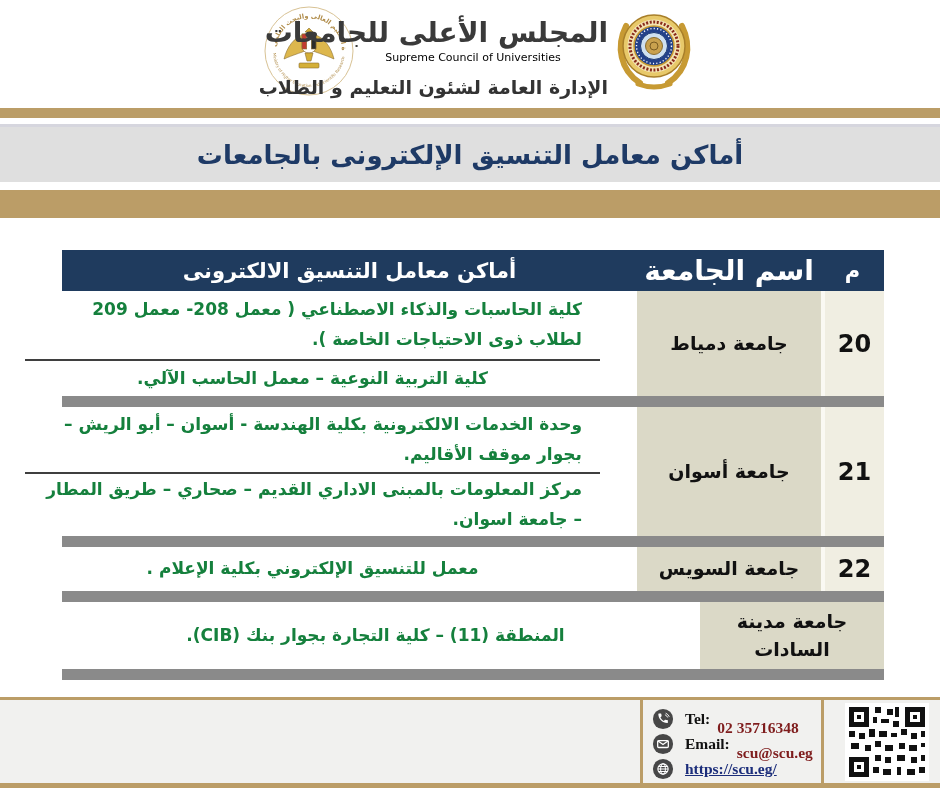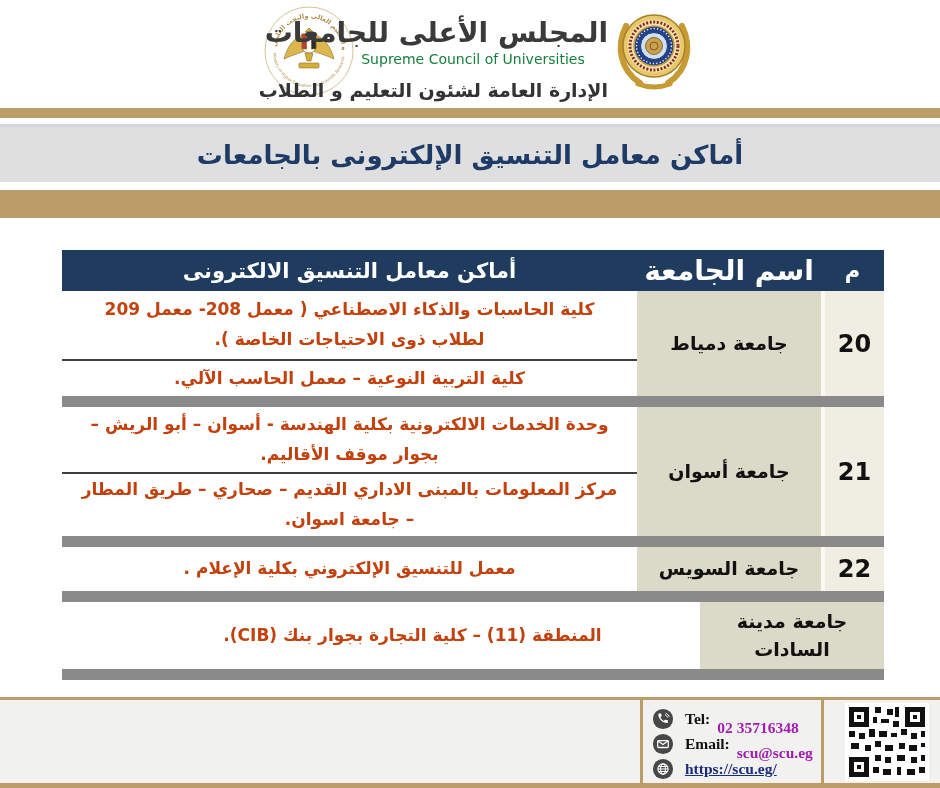--- a/index.html
+++ b/index.html
@@ -4,21 +4,21 @@
 <style>
   * { margin:0; padding:0; box-sizing:border-box; }
   html,body { background:#ffffff; }
   body { width:940px; height:788px; font-family:"DejaVu Sans", sans-serif; position:relative; overflow:hidden; }
   #page { position:relative; width:940px; height:788px; background:#ffffff; }
 
   
   .seal { position:absolute; left:264px; top:6px; width:90px; height:90px; }
   .org-block { position:absolute; left:338px; top:16px; width:270px; text-align:center; }
   .org-title-ar { font-size:28px; font-weight:bold; color:#3a3a3a; white-space:nowrap; }
-  .org-title-en { font-size:14px; color:#15803d; margin-top:2px; white-space:nowrap; }
+  .org-title-en { font-size:11px; color:#000000; margin-top:2px; white-space:nowrap; }
   .dept-title-ar { font-size:19px; font-weight:bold; color:#333333; margin-top:12px; white-space:nowrap; }
   .emblem { position:absolute; left:610px; top:8px; width:88px; height:84px; }
 
   
   .bar-thin  { position:absolute; left:0; top:108px; width:940px; height:10px; background:#bb9d67; }
   .banner    { position:absolute; left:0; top:124px; width:940px; height:58px; background:#dfdfdf;
                border-top:3px solid #d6d6de; display:flex; align-items:center; justify-content:center; }
   .banner-title { font-size:26px; font-weight:bold; color:#1e3a66; }
   .bar-thick { position:absolute; left:0; top:190px; width:940px; height:28px; background:#bb9d67; }
 
@@ -30,38 +30,38 @@
   .c-uni { width:184px; flex:none; }
   .c-loc { width:575px; flex:none; }
   .thead .c-idx { font-size:21px; }
   .thead .c-uni { font-size:28px; }
   .thead .c-loc { font-size:21px; }
 
   .trow { display:flex; }
   .trow .c-idx { background:#f0eee2; border-left:4px solid #faf9f3; display:flex; align-items:center;
                  justify-content:center; font-size:24px; font-weight:bold; color:#111; }
   .trow .c-uni { background:#dbd9c7; display:flex; align-items:center; justify-content:center;
-                 font-size:19px; font-weight:bold; color:#111; text-align:center; padding:0 14px; line-height:1.45; }
+                 font-size:19px; font-weight:bold; color:#111; text-align:center; padding:0 14px; line-height:1.45;margin-left:37px; }
   .trow .c-loc { background:#ffffff; display:flex; flex-direction:column; }
-  .subcell { display:flex; align-items:center; justify-content:center; text-align:center;
-             font-size:17px; font-weight:bold; color:#c2410c; line-height:1.75; padding:0 18px; }
+  .subcell { display:flex; align-items:center; justify-content:center; text-align:right;
+             font-size:17px; font-weight:bold; color:#15803d; line-height:1.75; padding:0 18px; }
   .subcell + .subcell { border-top:2px solid #3f3f3f; }
   .h68{height:68px;} .h39{height:37px;} .h64{height:64px;} .h65{height:65px;} .h44{height:44px;} .h67{height:67px;}
   .sep { height:11px; background:#8a8a8a; }
 
   
   .footer { position:absolute; left:0; top:697px; width:940px; height:91px; background:#f1f1ef;
             border-top:3px solid #bb9d67; border-bottom:5px solid #bb9d67; }
   .vline { position:absolute; top:700px; height:83px; width:3px; background:#bb9d67; }
   .vline-1 { left:640px; } .vline-2 { left:821px; }
   .contact { position:absolute; left:652px; top:706px; width:164px; font-family:"Liberation Serif", serif; }
   .contact-row { display:flex; align-items:center; height:25px; }
   .cicon { width:22px; height:22px; flex:none; margin-right:11px; }
   .clabel { font-size:15.5px; font-weight:bold; color:#111; white-space:nowrap; }
-  .cvalue { font-size:15.5px; font-weight:bold; color:#a21caf; margin-left:7px; white-space:nowrap;margin-top:18px; }
+  .cvalue { font-size:15.5px; font-weight:bold; color:#7f1d1d; margin-left:7px; white-space:nowrap;margin-top:18px; }
   .clink  { font-size:15.5px; font-weight:bold; color:#1b2d7a; text-decoration:underline; white-space:nowrap; }
   .qr { position:absolute; left:845px; top:703px; width:84px; height:78px; background:#ffffff; }
 </style>
 </head>
 <body>
 
 <div id="page">
 
   <div class="seal">
     <svg viewBox="0 0 90 90" width="90" height="90">

